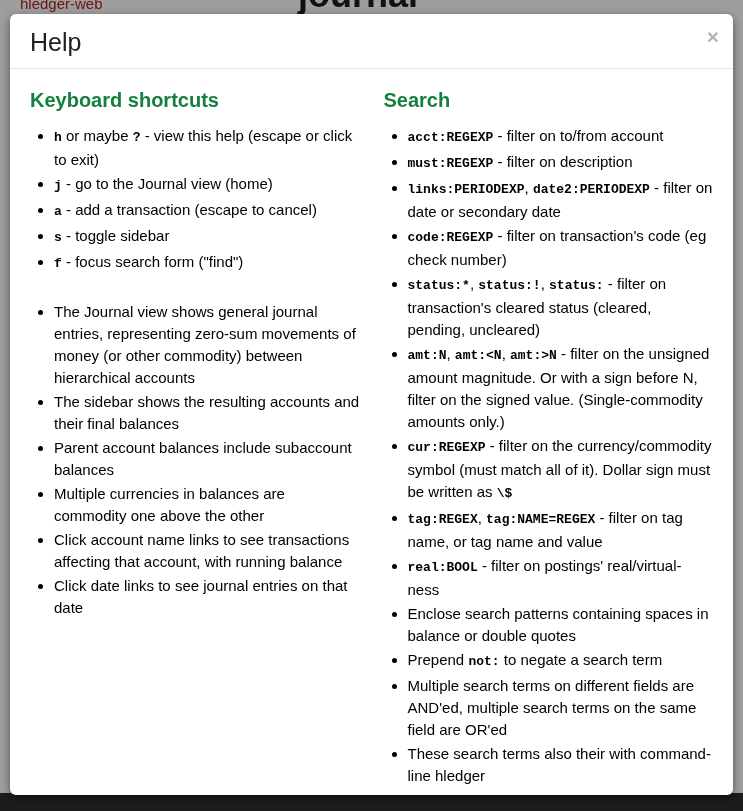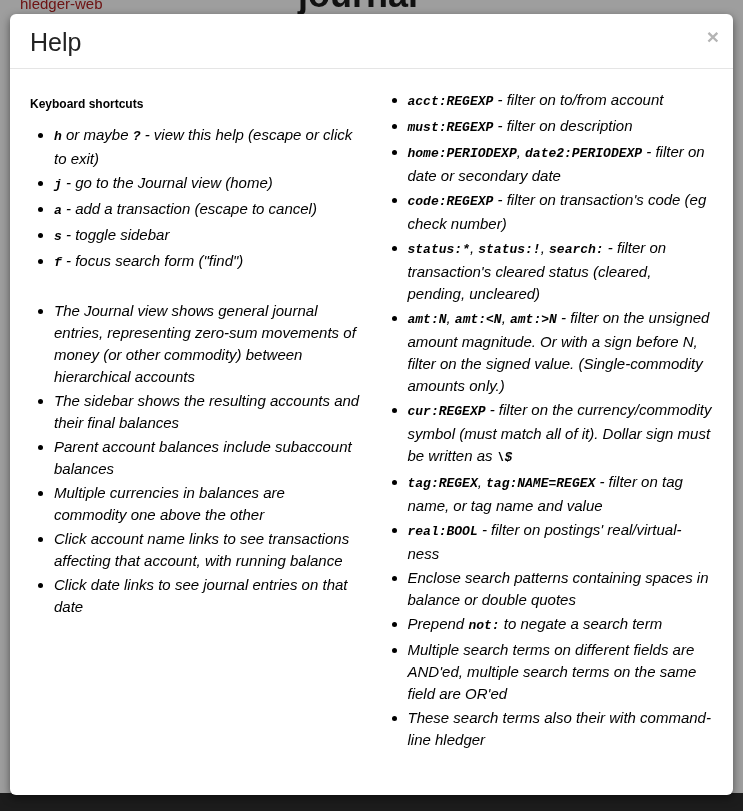--- a/index.html
+++ b/index.html
@@ -43,29 +43,29 @@
     background: none; border: none; padding: 0; cursor: pointer;
     font-size: 21px; font-weight: bold; color: #b4b4b4; line-height: 1;
     font-family: "Liberation Sans", sans-serif;
   }
   .modal-body {
     flex: 1 1 auto; padding: 20px 20px 10px;
     display: flex; gap: 24px; overflow: hidden;
   }
   .col { flex: 1 1 0; min-width: 0; }
   .section-heading {
-    font-size: 12px; font-weight: bold; color: #000000;
-    margin: 8px 0 13px 0;
+    font-size: 20px; font-weight: bold; color: #15803d;
+    margin: 0 0 13px 0;
   }
   .help-list {
     margin: 0 0 26px 0; padding-left: 24px;
     font-size: 15px; color: #000; line-height: 22px;
     list-style: disc;
   }
-  .help-list li { margin: 0 0 2px 0; font-style: italic; }
+  .help-list li { margin: 0 0 2px 0; }
   .help-list code {
     font-family: "Liberation Mono", "DejaVu Sans Mono", monospace;
     font-weight: bold; font-size: 13px; color: #000;
     background: none; padding: 0;
   }
 </style>
 </head>
 <body>
 
 <div class="page-behind">
@@ -96,26 +96,27 @@
         <ul class="help-list">
           <li>The Journal view shows general journal entries, representing zero-sum movements of money (or other commodity) between hierarchical accounts</li>
           <li>The sidebar shows the resulting accounts and their final balances</li>
           <li>Parent account balances include subaccount balances</li>
           <li>Multiple currencies in balances are commodity one above the other</li>
           <li>Click account name links to see transactions affecting that account, with running balance</li>
           <li>Click date links to see journal entries on that date</li>
         </ul>
       </div>
     <div class="col">
+        <h4 class="section-heading">Search</h4>
         <ul class="help-list">
           <li><code>acct:REGEXP</code> - filter on to/from account</li>
           <li><code>must:REGEXP</code> - filter on description</li>
-          <li><code>home:PERIODEXP</code>, <code>date2:PERIODEXP</code> - filter on date or secondary date</li>
+          <li><code>links:PERIODEXP</code>, <code>date2:PERIODEXP</code> - filter on date or secondary date</li>
           <li><code>code:REGEXP</code> - filter on transaction's code (eg check number)</li>
-          <li><code>status:*</code>, <code>status:!</code>, <code>search:</code> - filter on transaction's cleared status (cleared, pending, uncleared)</li>
+          <li><code>status:*</code>, <code>status:!</code>, <code>status:</code> - filter on transaction's cleared status (cleared, pending, uncleared)</li>
           <li><code>amt:N</code>, <code>amt:&lt;N</code>, <code>amt:&gt;N</code> - filter on the unsigned amount magnitude. Or with a sign before N, filter on the signed value. (Single-commodity amounts only.)</li>
           <li><code>cur:REGEXP</code> - filter on the currency/commodity symbol (must match all of it). Dollar sign must be written as <code>\$</code></li>
           <li><code>tag:REGEX</code>, <code>tag:NAME=REGEX</code> - filter on tag name, or tag name and value</li>
           <li><code>real:BOOL</code> - filter on postings' real/virtual-ness</li>
           <li>Enclose search patterns containing spaces in balance or double quotes</li>
           <li>Prepend <code>not:</code> to negate a search term</li>
           <li>Multiple search terms on different fields are AND'ed, multiple search terms on the same field are OR'ed</li>
           <li>These search terms also their with command-line hledger</li>
         </ul>
       </div>

